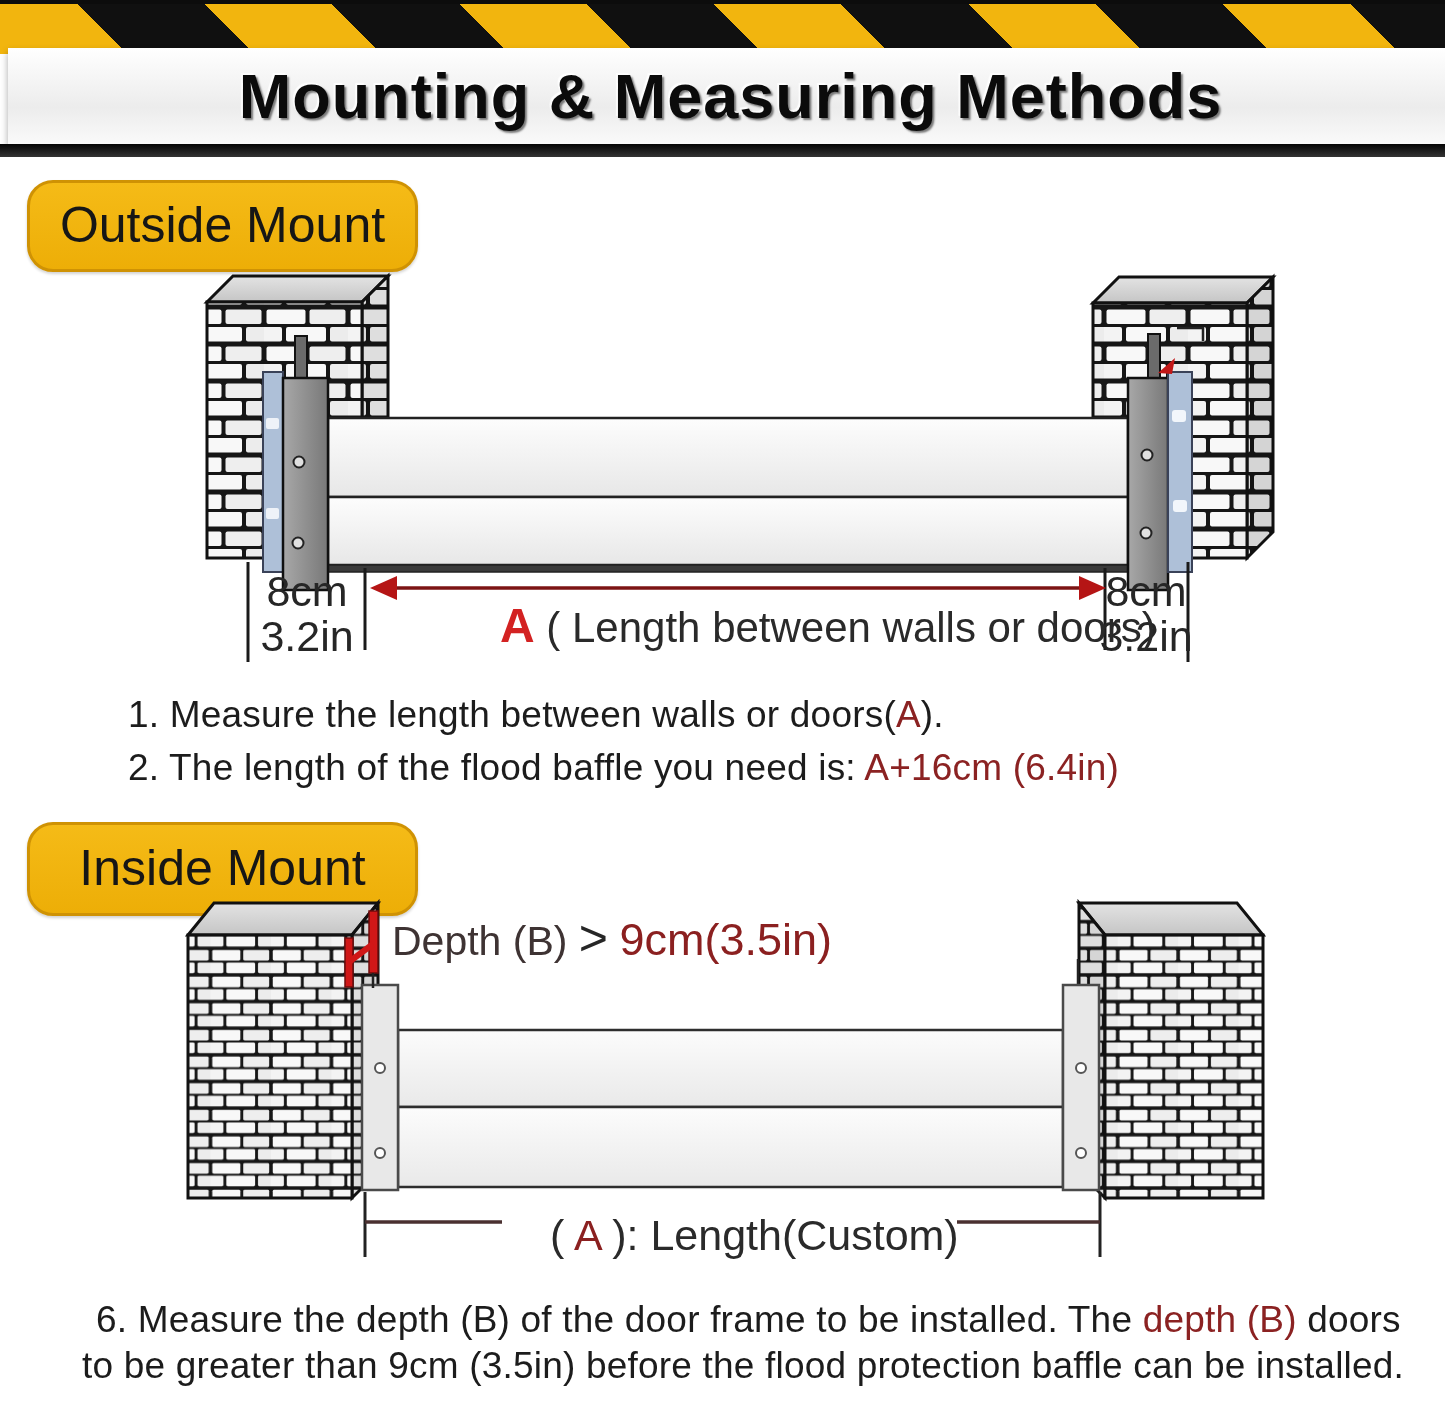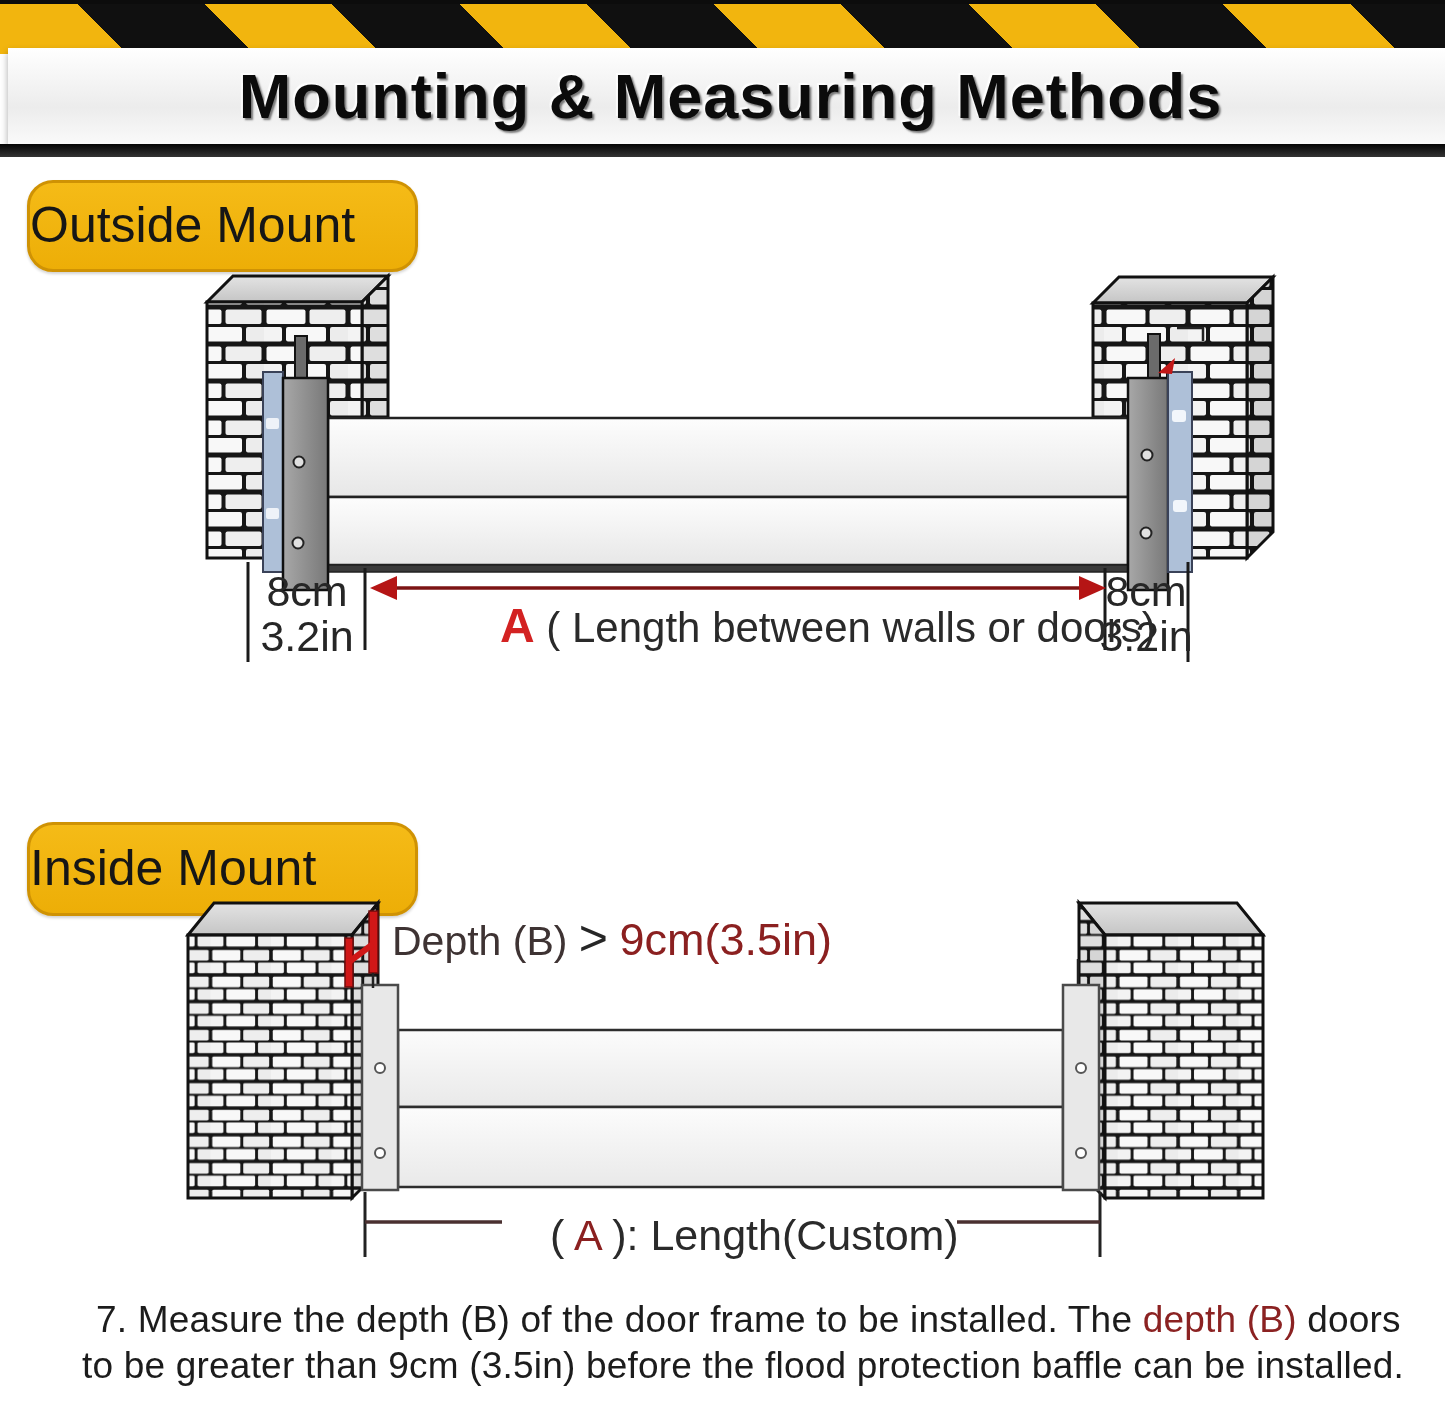--- a/index.html
+++ b/index.html
@@ -13,21 +13,21 @@
   #titleband{position:absolute;left:8px;top:48px;width:1445px;height:96px;
     background:linear-gradient(180deg,#ffffff 0%,#ececec 62%,#fafafa 100%);
     box-shadow:0 4px 7px rgba(0,0,0,.35);}
   #titleband h1{margin:0;text-align:center;line-height:96px;font-size:63px;font-weight:bold;
     letter-spacing:1px;color:#0b0b0b;
     text-shadow:-2px -2px 1px rgba(255,255,255,.85), 2px 2px 2px rgba(0,0,0,.5);}
   #blackbar{position:absolute;left:0;top:144px;width:1445px;height:13px;
     background:linear-gradient(180deg,#050505 0%,#333 100%);}
 
   
-  .badge{position:absolute;left:27px;width:385px;
+  .badge{position:absolute;left:27px;width:385px;text-align:center;
     background:linear-gradient(180deg,#f5bb17,#edae07);
     border:3px solid #cf9204;border-radius:26px;color:#161616;font-size:50px;
     box-shadow:0 2px 3px rgba(0,0,0,.18);}
   #badge-outside{top:180px;height:86px;line-height:84px;}
   #badge-inside{top:806px;height:88px;line-height:86px;margin-top:16px;}
 
   
   .diagram{position:absolute;overflow:visible;}
   #diagram-outside{left:180px;top:270px;}
   #diagram-inside{left:150px;top:895px;}
@@ -136,20 +136,24 @@
       <text x="966" y="336" font-size="43" text-anchor="middle">8cm</text>
       <text x="966" y="381" font-size="43" text-anchor="middle">3.2in</text>
 
       <text x="320" y="372" font-size="42">
         <tspan font-size="48" font-weight="bold" fill="#d32222">A</tspan>
         <tspan fill="#2a2a2a">( Length between walls or doors)</tspan>
       </text>
     </g>
   </svg>
 
+  <div class="steps" id="steps-outside">
+    <div class="step"><span>1. Measure the length between walls or doors(</span><span class="em">A</span><span>).</span></div>
+    <div class="step"><span>2. The length of the flood baffle you need is: </span><span class="em">A+16cm (6.4in)</span><span></span></div>
+  </div>
 
   <div class="badge" id="badge-inside">Inside Mount</div>
 
   <svg id="diagram-inside" class="diagram" width="1160" height="375" viewBox="0 0 1160 375">
     <defs>
       <pattern id="brickB" width="84" height="37" patternUnits="userSpaceOnUse" patternTransform="scale(0.72)">
         <rect width="84" height="37" fill="#161616"></rect>
         <rect x="2.5" y="2.5" width="39" height="14.5" rx="2" fill="#f8f8f8"></rect>
         <rect x="45.5" y="2.5" width="36" height="14.5" rx="2" fill="#eeeeee"></rect>
         <rect x="-18" y="20" width="36" height="14.5" rx="2" fill="#f3f3f3"></rect>
@@ -217,17 +221,17 @@
       <line x1="807" y1="327" x2="950" y2="327" stroke="#4a3030" stroke-width="3.5"></line>
       <text x="400" y="355" font-size="43">
         <tspan fill="#2a2a2a">(</tspan>
         <tspan fill="#8b2020">A</tspan>
         <tspan fill="#2a2a2a">): Length(Custom)</tspan>
       </text>
     </g>
   </svg>
 
   <div class="steps" id="steps-inside">
-    <div class="step indent gap"><span>7. Measure the depth (B) of the door frame to be installed. The </span><span class="em">depth (B)</span><span> doors</span></div>
+    <div class="step indent gap"><span>6. Measure the depth (B) of the door frame to be installed. The </span><span class="em">depth (B)</span><span> doors</span></div>
     <div class="step"><span>to be greater than 9cm (3.5in) before the flood protection baffle can be installed.</span><span class="em"></span><span></span></div>
   </div>
 
 </div>
 
 </body></html>

